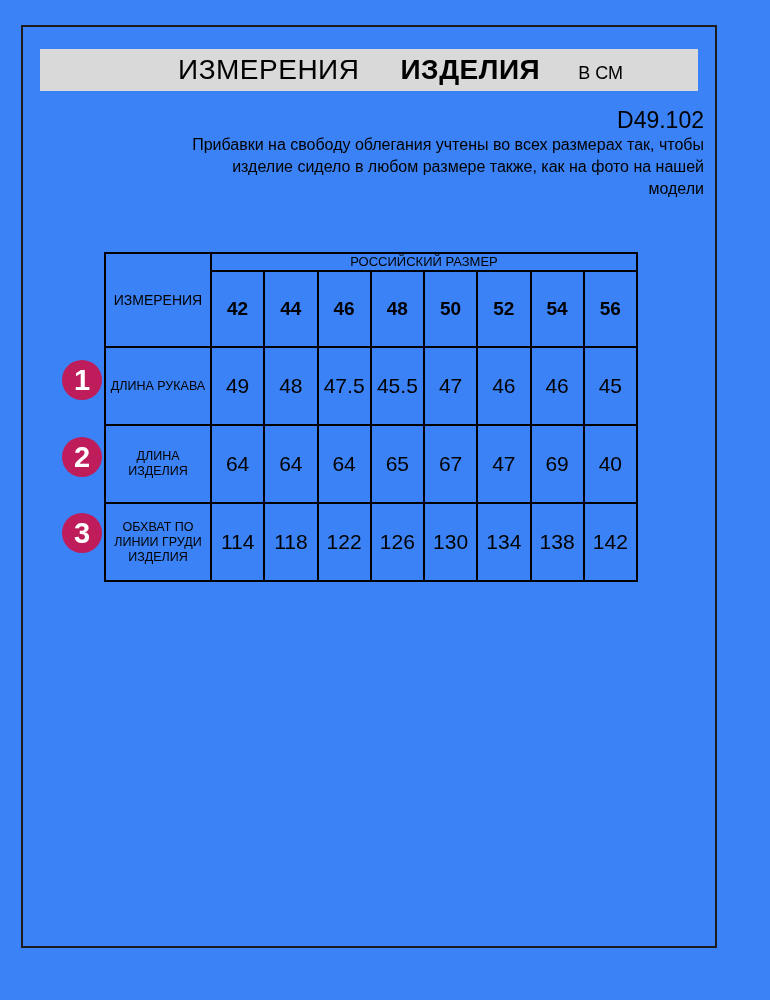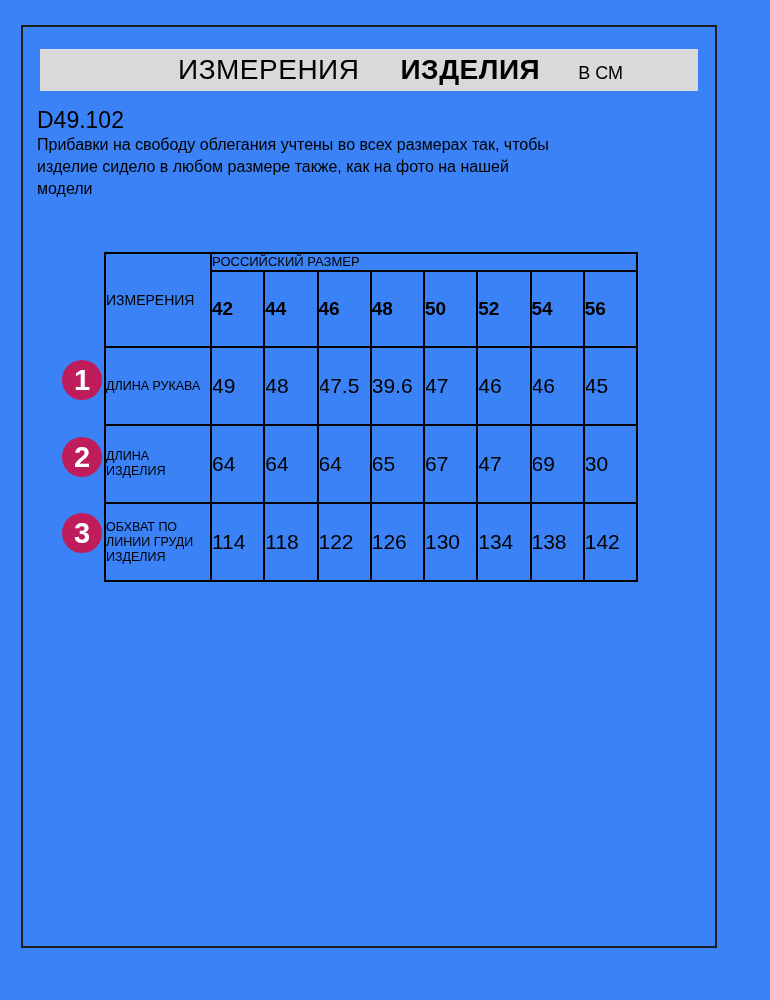--- a/index.html
+++ b/index.html
@@ -58,23 +58,23 @@
     white-space: nowrap;
   }
   .banner-units {
     font-size: 18px;
     font-weight: 400;
     margin-left: 38px;
     white-space: nowrap;
   }
   .content-center {
     position: absolute;
-    left: 37px;
+    left: 8px;
     width: 696px;
-    text-align: left;
+    text-align: right;
   }
   .article-code {
     top: 107px;
     font-size: 23px;
     font-weight: 400;
     line-height: 26px;
   }
   .description {
     top: 134px;
     font-size: 16px;
@@ -84,20 +84,21 @@
   .size-table {
     position: absolute;
     left: 104px;
     top: 252px;
     border-collapse: collapse;
     table-layout: fixed;
     width: 534px;
   }
   .size-table td {
     border: 2px solid #000000;
+    text-align: center;
     vertical-align: middle;
     padding: 0;
     overflow: hidden;
   }
   .group-header-cell {
     height: 16px;
     font-size: 13px;
     line-height: 14px;
   }
   .corner-header-cell {
@@ -189,37 +190,37 @@
         <td class="size-header-cell">50</td>
         <td class="size-header-cell">52</td>
         <td class="size-header-cell">54</td>
         <td class="size-header-cell">56</td>
       </tr>
       <tr>
         <td class="row-label-cell">ДЛИНА РУКАВА</td>
         <td class="value-cell">49</td>
         <td class="value-cell">48</td>
         <td class="value-cell">47.5</td>
-        <td class="value-cell">39.6</td>
+        <td class="value-cell">45.5</td>
         <td class="value-cell">47</td>
         <td class="value-cell">46</td>
         <td class="value-cell">46</td>
         <td class="value-cell">45</td>
       </tr>
       <tr>
         <td class="row-label-cell">ДЛИНА
 ИЗДЕЛИЯ</td>
         <td class="value-cell">64</td>
         <td class="value-cell">64</td>
         <td class="value-cell">64</td>
         <td class="value-cell">65</td>
         <td class="value-cell">67</td>
         <td class="value-cell">47</td>
         <td class="value-cell">69</td>
-        <td class="value-cell">30</td>
+        <td class="value-cell">40</td>
       </tr>
       <tr>
         <td class="row-label-cell">ОБХВАТ ПО
 ЛИНИИ ГРУДИ
 ИЗДЕЛИЯ</td>
         <td class="value-cell">114</td>
         <td class="value-cell">118</td>
         <td class="value-cell">122</td>
         <td class="value-cell">126</td>
         <td class="value-cell">130</td>

